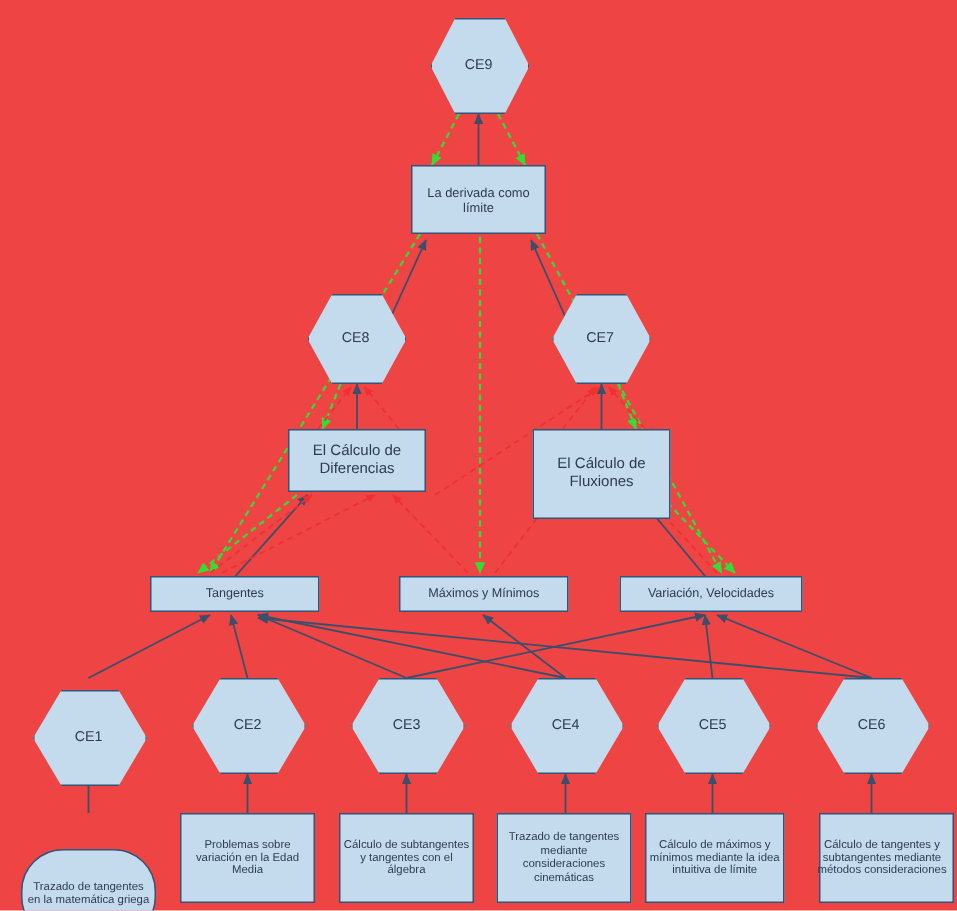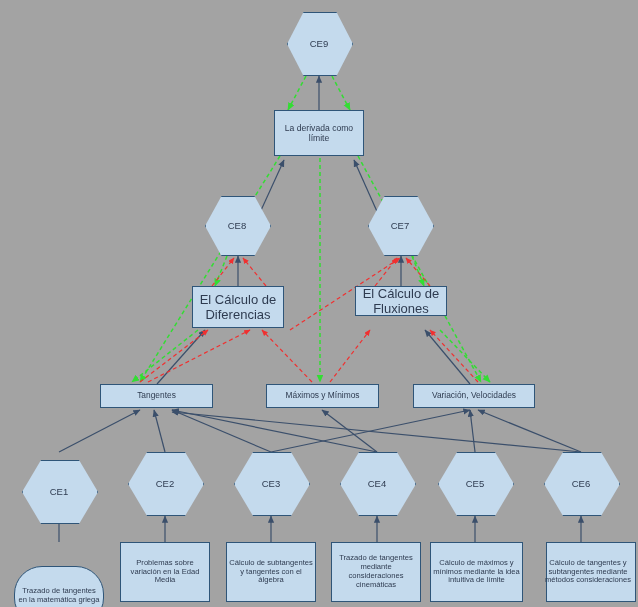--- a/index.html
+++ b/index.html
@@ -8,21 +8,21 @@
   }
   body {
     width: 638px; height: 607px;
     font-family: "Liberation Sans", sans-serif;
     overflow: hidden;
   }
   #diagram-root {
     position: relative;
     width: 638px;
     height: 607px;
-    background: #a3a3a3;
+    background: #ef4444;
   }
   #edge-layer {
     position: absolute;
     left: 0; top: 0;
     width: 638px; height: 607px;
     pointer-events: none;
   }
   .node {
     position: absolute;
     box-sizing: border-box;
@@ -56,21 +56,21 @@
     display: flex; align-items: center; justify-content: center;
     color: #2e3b50;
     font-size: 9.5px;
   }
   .box-label {
     display: block;
     padding: 1px 2px;
     white-space: pre-line;
   }
   .lvl-top-label { font-size: 8.6px; }
-  .lvl-mid-label { font-size: 13px; }
+  .lvl-mid-label { font-size: 10px; }
   .lvl-cat-label { font-size: 8.4px; }
   .lvl-base-label { font-size: 7.6px; }
   .overflow-label {
     width: 108px;
     margin-left: -6px;
   }
 </style>
 </head>
 <body>
 
@@ -149,21 +149,21 @@
         <div class="hexfill node-hex"></div>
         <div class="hex-label">CE8</div>
       </div>
       <div class="hex-wrap" style="left: 368px; top: 196px; width: 64px; height: 58px;">
         <div class="hexfill node-hex"></div>
         <div class="hex-label">CE7</div>
       </div>
       <div class="node node-box" style="left: 192px; top: 286px; width: 92px; height: 42px;">
         <span class="box-label lvl-mid-label">El Cálculo de Diferencias</span>
       </div>
-      <div class="node node-box" style="left: 355px; top: 286px; width: 92px; height: 30px;">
+      <div class="node node-box" style="left: 355px; top: 286px; width: 92px; height: 60px;">
         <span class="box-label lvl-mid-label">El Cálculo de Fluxiones</span>
       </div>
       <div class="node node-box" style="left: 100px; top: 384px; width: 113px; height: 24px;">
         <span class="box-label lvl-cat-label">Tangentes</span>
       </div>
       <div class="node node-box" style="left: 266px; top: 384px; width: 113px; height: 24px;">
         <span class="box-label lvl-cat-label">Máximos y Mínimos</span>
       </div>
       <div class="node node-box" style="left: 413px; top: 384px; width: 122px; height: 24px;">
         <span class="box-label lvl-cat-label">Variación, Velocidades</span>

